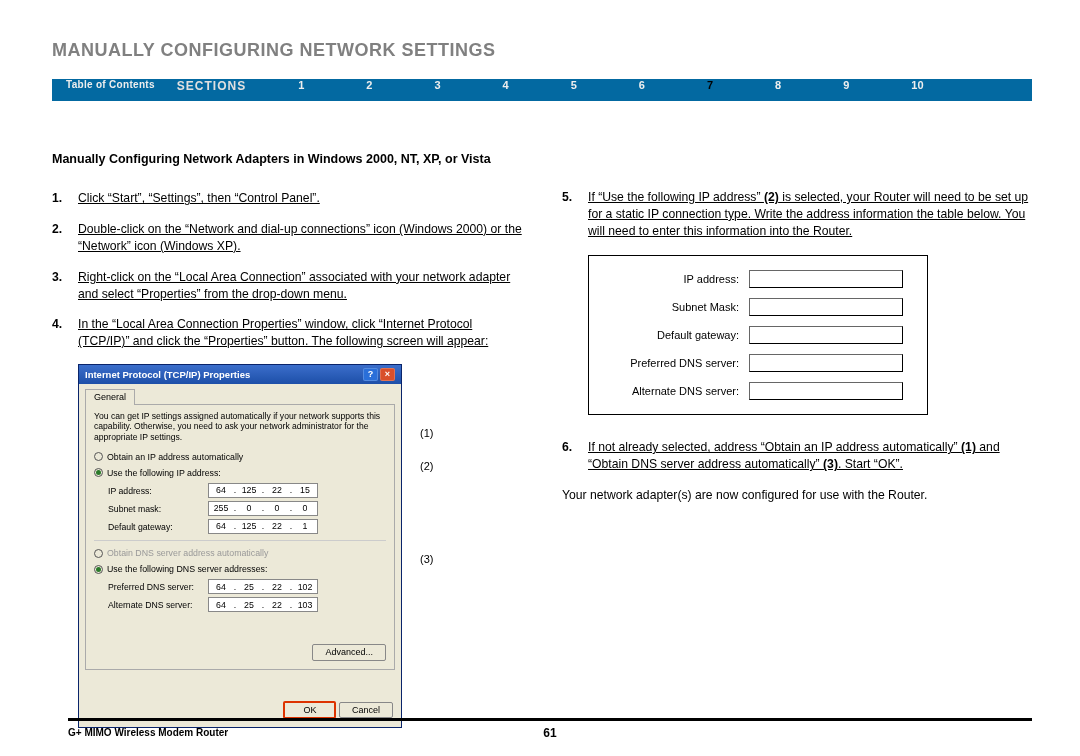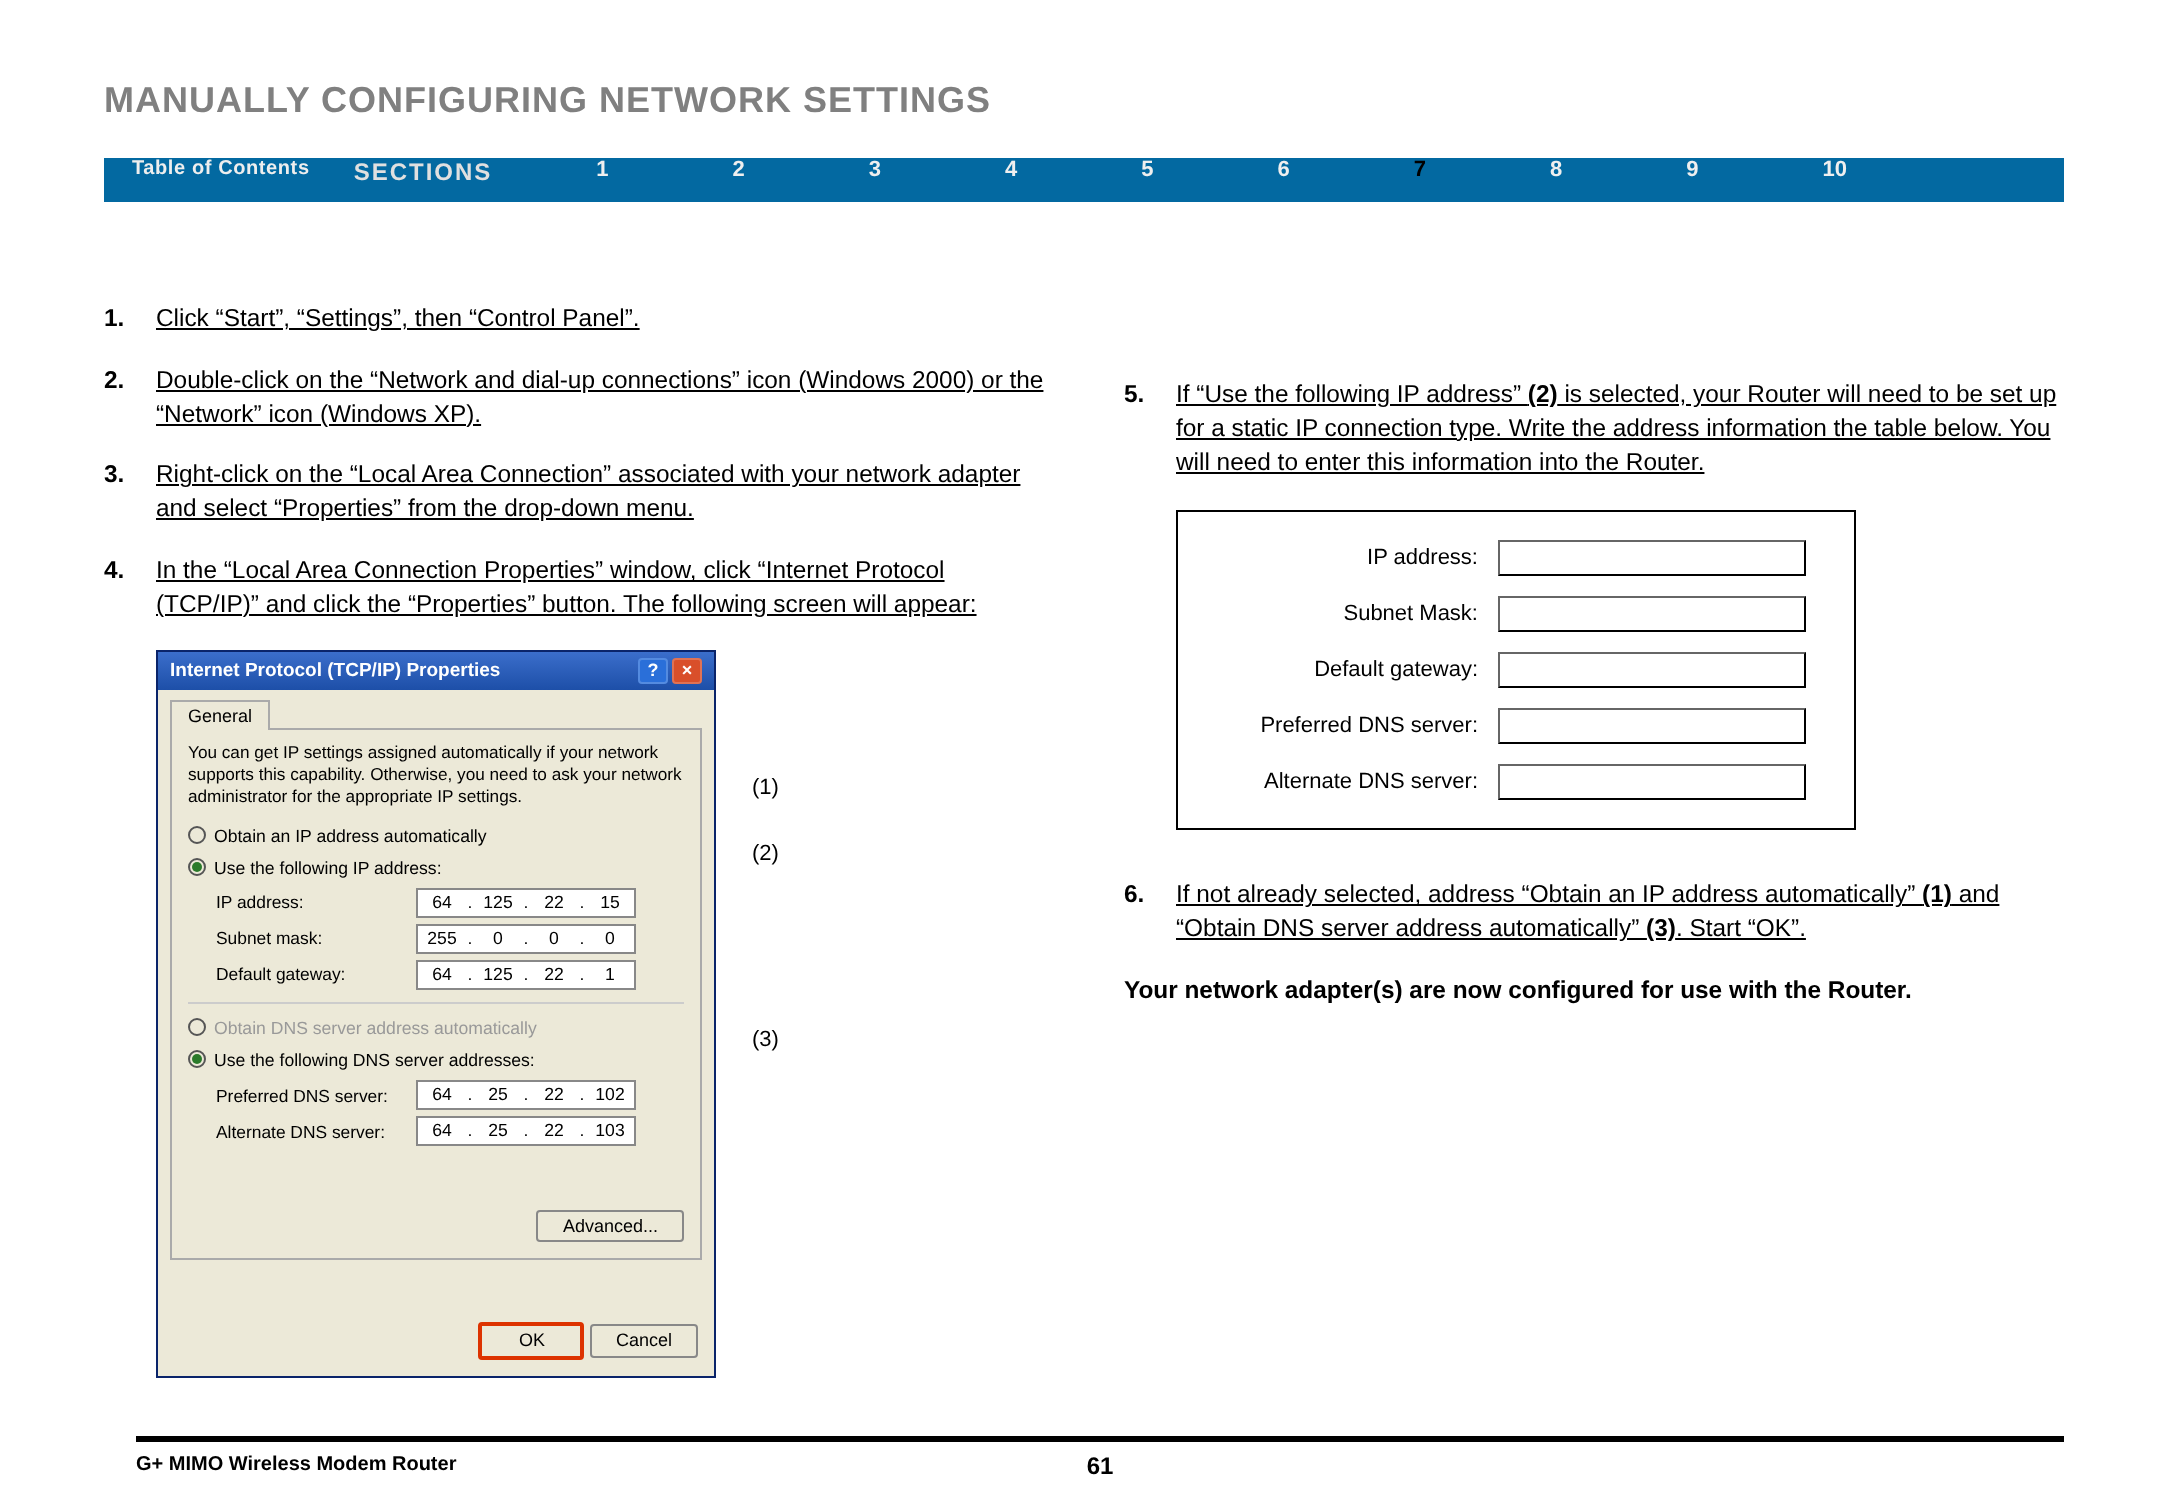--- a/index.html
+++ b/index.html
@@ -13,25 +13,25 @@
   .nav-num { color: #efefef; font-size: 11px; cursor: pointer; }
   .nav-num.active { color: #000; }
   .content { display: flex; gap: 40px; margin-top: 50px; }
   .col { flex: 1; font-size: 12.2px; line-height: 1.38; }
   .subheading { font-weight: bold; font-size: 12.5px; margin-bottom: 22px; }
   ol.steps { list-style: none; }
   ol.steps li { display: flex; margin-bottom: 14px; }
   ol.steps li .num { font-weight: bold; width: 26px; flex-shrink: 0; }
   ol.steps li .txt { flex: 1; text-decoration: underline; }
   .bold { font-weight: bold; }
-  .final-note { font-weight: bold; margin-top: 10px; font-size: 12.2px; }
+  .final-note { font-weight: normal; margin-top: 10px; font-size: 12.2px; }
 
   
   .dialog-wrap { display: flex; gap: 18px; margin-top: 6px; margin-left: 26px; }
-  .dialog { width: 280px; border: 1px solid #0a246a; background: #ece9d8; font-size: 9px; font-family: Tahoma, sans-serif; }
+  .dialog { width: 324px; border: 1px solid #0a246a; background: #ece9d8; font-size: 9px; font-family: Tahoma, sans-serif; }
   .dlg-title { background: linear-gradient(#3b6ecb, #1d4fa8); color: #fff; padding: 3px 6px; font-size: 9.5px; font-weight: bold; display: flex; align-items: center; }
   .dlg-title .spacer { flex: 1; }
   .dlg-title .wbtn { width: 15px; height: 13px; background: #d94f2a; border: 1px solid #fff3; margin-left: 2px; display: inline-flex; align-items: center; justify-content: center; font-size: 9px; color: #fff; border-radius: 2px; }
   .dlg-title .wbtn.help { background: #2a6fd9; }
   .dlg-body { padding: 4px 6px 6px 6px; }
   .tab { display: inline-block; background: #ece9d8; border: 1px solid #aaa; border-bottom: none; padding: 1px 8px; font-size: 9px; position: relative; top: 1px; }
   .panel { border: 1px solid #aaa; background: #ece9d8; padding: 6px 8px 8px 8px; }
   .info-text { font-size: 8.6px; margin-bottom: 8px; line-height: 1.25; }
   .radio-row { display: flex; align-items: center; gap: 4px; font-size: 8.8px; margin: 4px 0 4px 0; }
   .radio-row .r { width: 9px; height: 9px; border: 1px solid #555; border-radius: 50%; display: inline-flex; align-items: center; justify-content: center; }
@@ -77,20 +77,21 @@
       <span class="nav-num active">7</span>
       <span class="nav-num">8</span>
       <span class="nav-num">9</span>
       <span class="nav-num">10</span>
     </span>
   </div>
 
   <div class="content">
 
     <div class="col">
+      <div class="subheading">Manually Configuring Network Adapters in Windows 2000, NT, XP, or Vista</div>
       <ol class="steps">
         <li>
             <span class="num">1.</span>
             <span class="txt">Click “Start”, “Settings”, then “Control Panel”.</span>
           </li>
         <li>
             <span class="num">2.</span>
             <span class="txt">Double-click on the “Network and dial-up connections” icon (Windows 2000) or the “Network” icon (Windows XP).</span>
           </li>
         <li>

